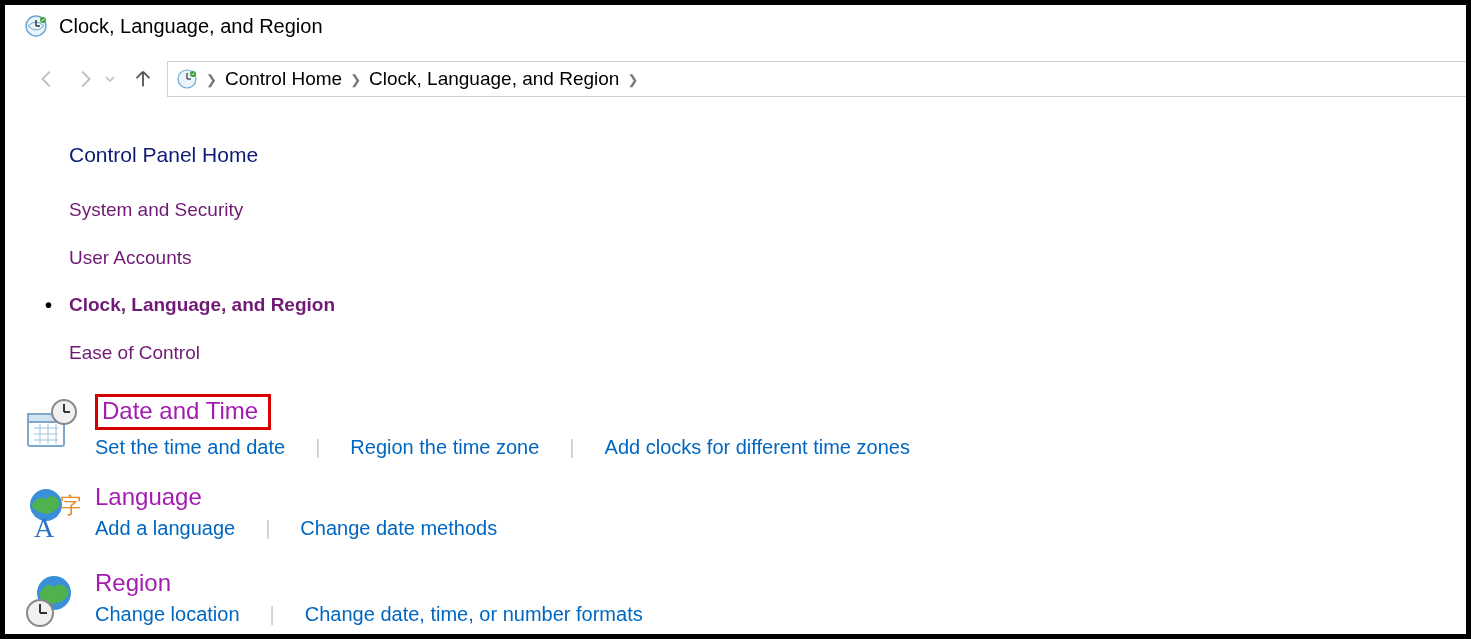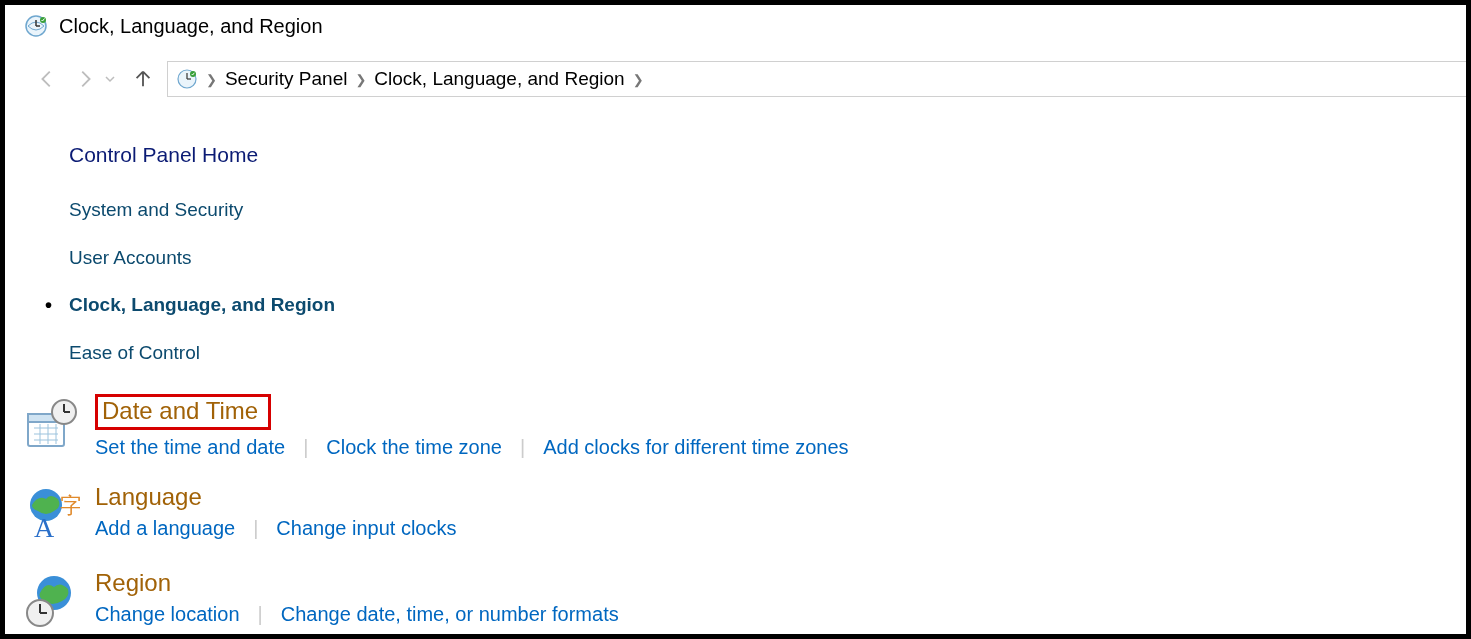--- a/index.html
+++ b/index.html
@@ -90,21 +90,21 @@
       padding-right: 30px;
     }
     .sidebar-home {
       color: #0b1b74;
       font-size: 21px;
       font-weight: 400;
       margin-bottom: 30px;
       cursor: pointer;
     }
     .sidebar-item {
-      color: #0c4a6e;
+      color: #701a75;
       font-size: 19px;
       font-weight: 400;
       margin-bottom: 22px;
       cursor: pointer;
       line-height: 1.35;
       position: relative;
     }
     .sidebar-item.active {
       font-weight: 700;
     }
@@ -129,35 +129,35 @@
       display: flex;
       justify-content: center;
       align-items: flex-start;
       padding-top: 2px;
     }
     .cat-body {
       flex: 1;
     }
     .cat-title {
       font-size: 24px;
-      color: #a16207;
+      color: #a21caf;
       font-weight: 400;
       cursor: pointer;
       display: inline-block;
       margin-bottom: 6px;
     }
     .cat-title.highlighted {
       border: 3px solid #d60000;
       padding: 0 10px 2px 4px;
     }
     .cat-links {
       display: flex;
       align-items: center;
       flex-wrap: wrap;
-      gap: 0;
+      gap: 12px;
     }
     .cat-link {
       color: #0067c0;
       font-size: 20px;
       font-weight: 400;
       cursor: pointer;
     }
     .link-sep {
       color: #ccc;
       margin: 0 18px;
@@ -221,21 +221,21 @@
       <svg viewBox="0 0 22 22">
         <circle cx="11" cy="11" r="9" fill="#eaf4fb" stroke="#6fa7cf" stroke-width="1.2"></circle>
         <line x1="11" y1="11" x2="11" y2="5" stroke="#333" stroke-width="1.2"></line>
         <line x1="11" y1="11" x2="15" y2="11" stroke="#333" stroke-width="1.2"></line>
         <circle cx="17" cy="6" r="3" fill="#3aa03a"></circle>
         <path d="M15.7 6 L16.6 7 L18.3 4.8" stroke="#fff" stroke-width="0.9" fill="none"></path>
       </svg>
     </span>
     <div class="breadcrumb">
       <span class="bc-sep">❯</span>
-      <span>Security Panel</span>
+      <span>Control Home</span>
       <span class="bc-sep">❯</span>
       <span>Clock, Language, and Region</span>
       <span class="bc-sep">❯</span>
     </div>
   </div>
 </div>
 
 <div class="content">
 
   <div class="sidebar">
@@ -264,21 +264,21 @@
             <line x1="44" y1="16" x2="44" y2="8" stroke="#333" stroke-width="2"></line>
             <line x1="44" y1="16" x2="50" y2="16" stroke="#333" stroke-width="2"></line>
           </svg>
         </div>
       </div>
       <div class="cat-body">
         <span class="cat-title highlighted">Date and Time</span>
         <div class="cat-links">
           <span class="cat-link">Set the time and date</span>
           <span class="link-sep">|</span>
-          <span class="cat-link">Clock the time zone</span>
+          <span class="cat-link">Region the time zone</span>
           <span class="link-sep">|</span>
           <span class="cat-link">Add clocks for different time zones</span>
         </div>
       </div>
     </div>
 
     <div class="category">
       <div class="cat-icon">
         <div class="big-icon-wrap">
           <svg viewBox="0 0 60 60">
@@ -287,21 +287,21 @@
             <text x="40" y="28" font-size="22" fill="#e08a2b" font-family="sans-serif">字</text>
             <text x="14" y="52" font-size="28" fill="#2a6fc9" font-family="serif">A</text>
           </svg>
         </div>
       </div>
       <div class="cat-body">
         <span class="cat-title">Language</span>
         <div class="cat-links">
           <span class="cat-link">Add a language</span>
           <span class="link-sep">|</span>
-          <span class="cat-link">Change input clocks</span>
+          <span class="cat-link">Change date methods</span>
         </div>
       </div>
     </div>
 
     <div class="category">
       <div class="cat-icon">
         <div class="big-icon-wrap">
           <svg viewBox="0 0 60 60">
             <circle cx="34" cy="22" r="17" fill="#3a8fd8"></circle>
             <path d="M20 22 Q26 10 34 16 Q40 10 48 18 Q50 26 42 30 Q32 36 24 30 Q18 26 20 22" fill="#4fb24f"></path>

